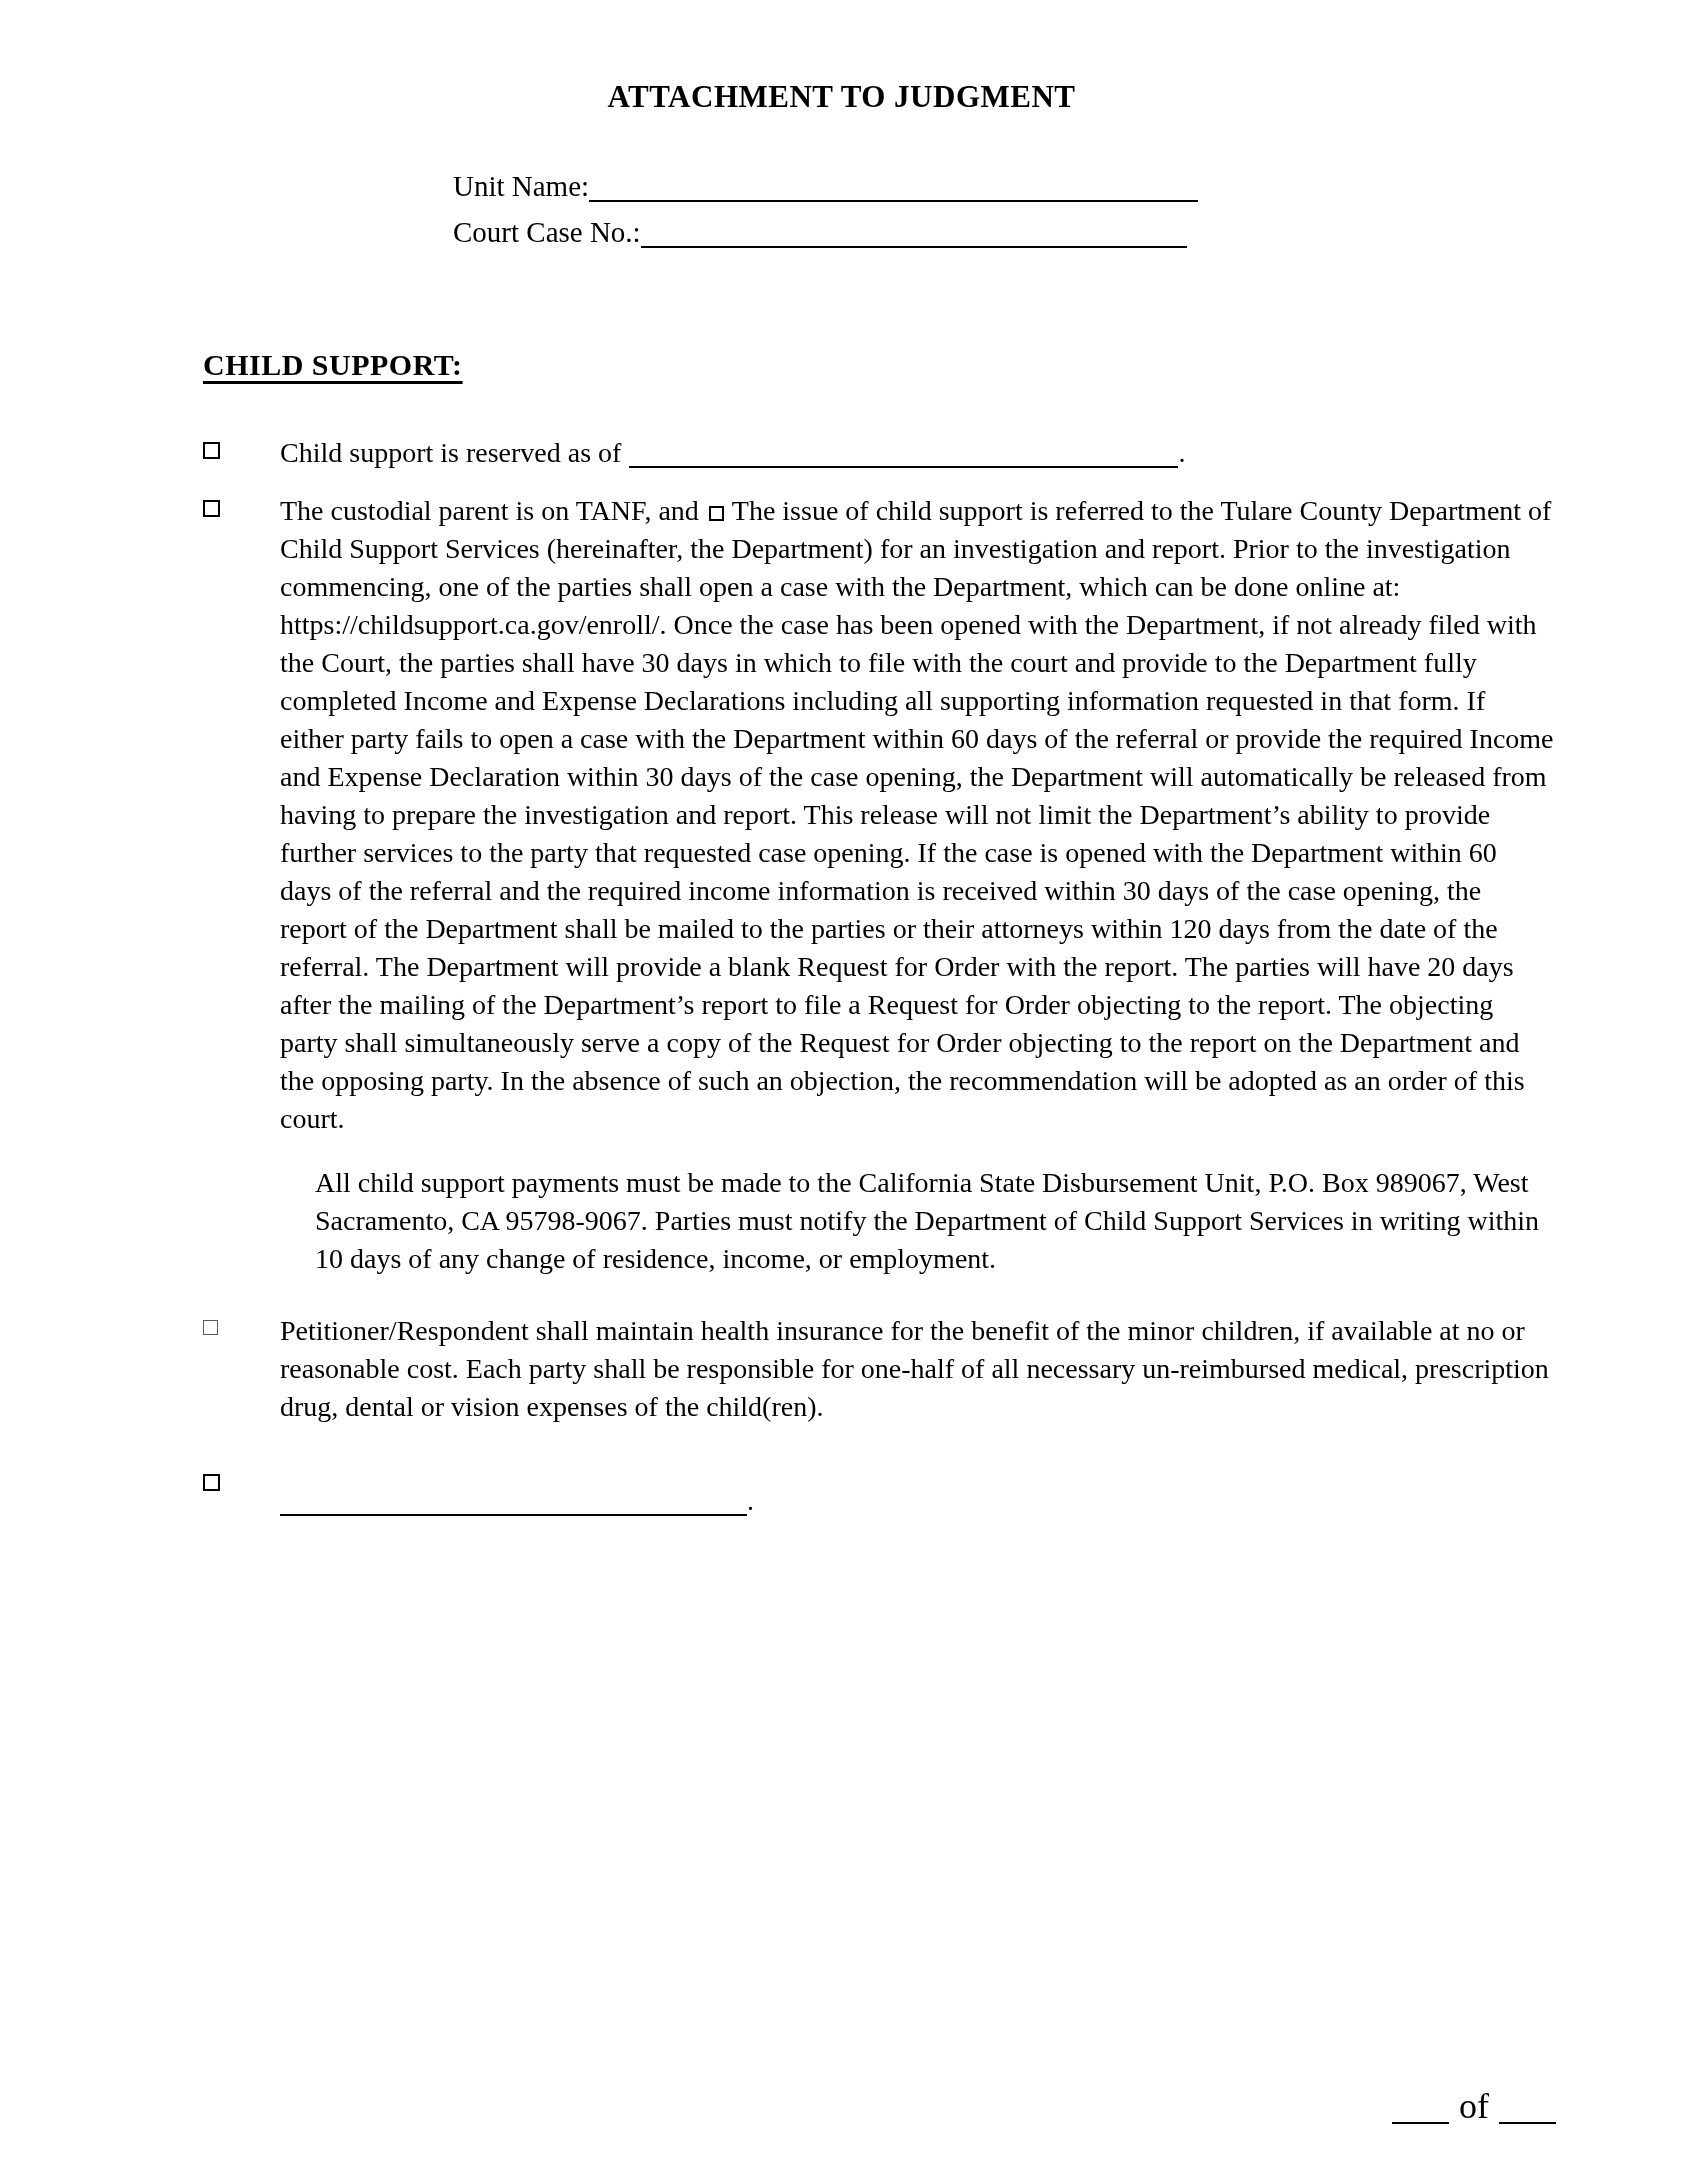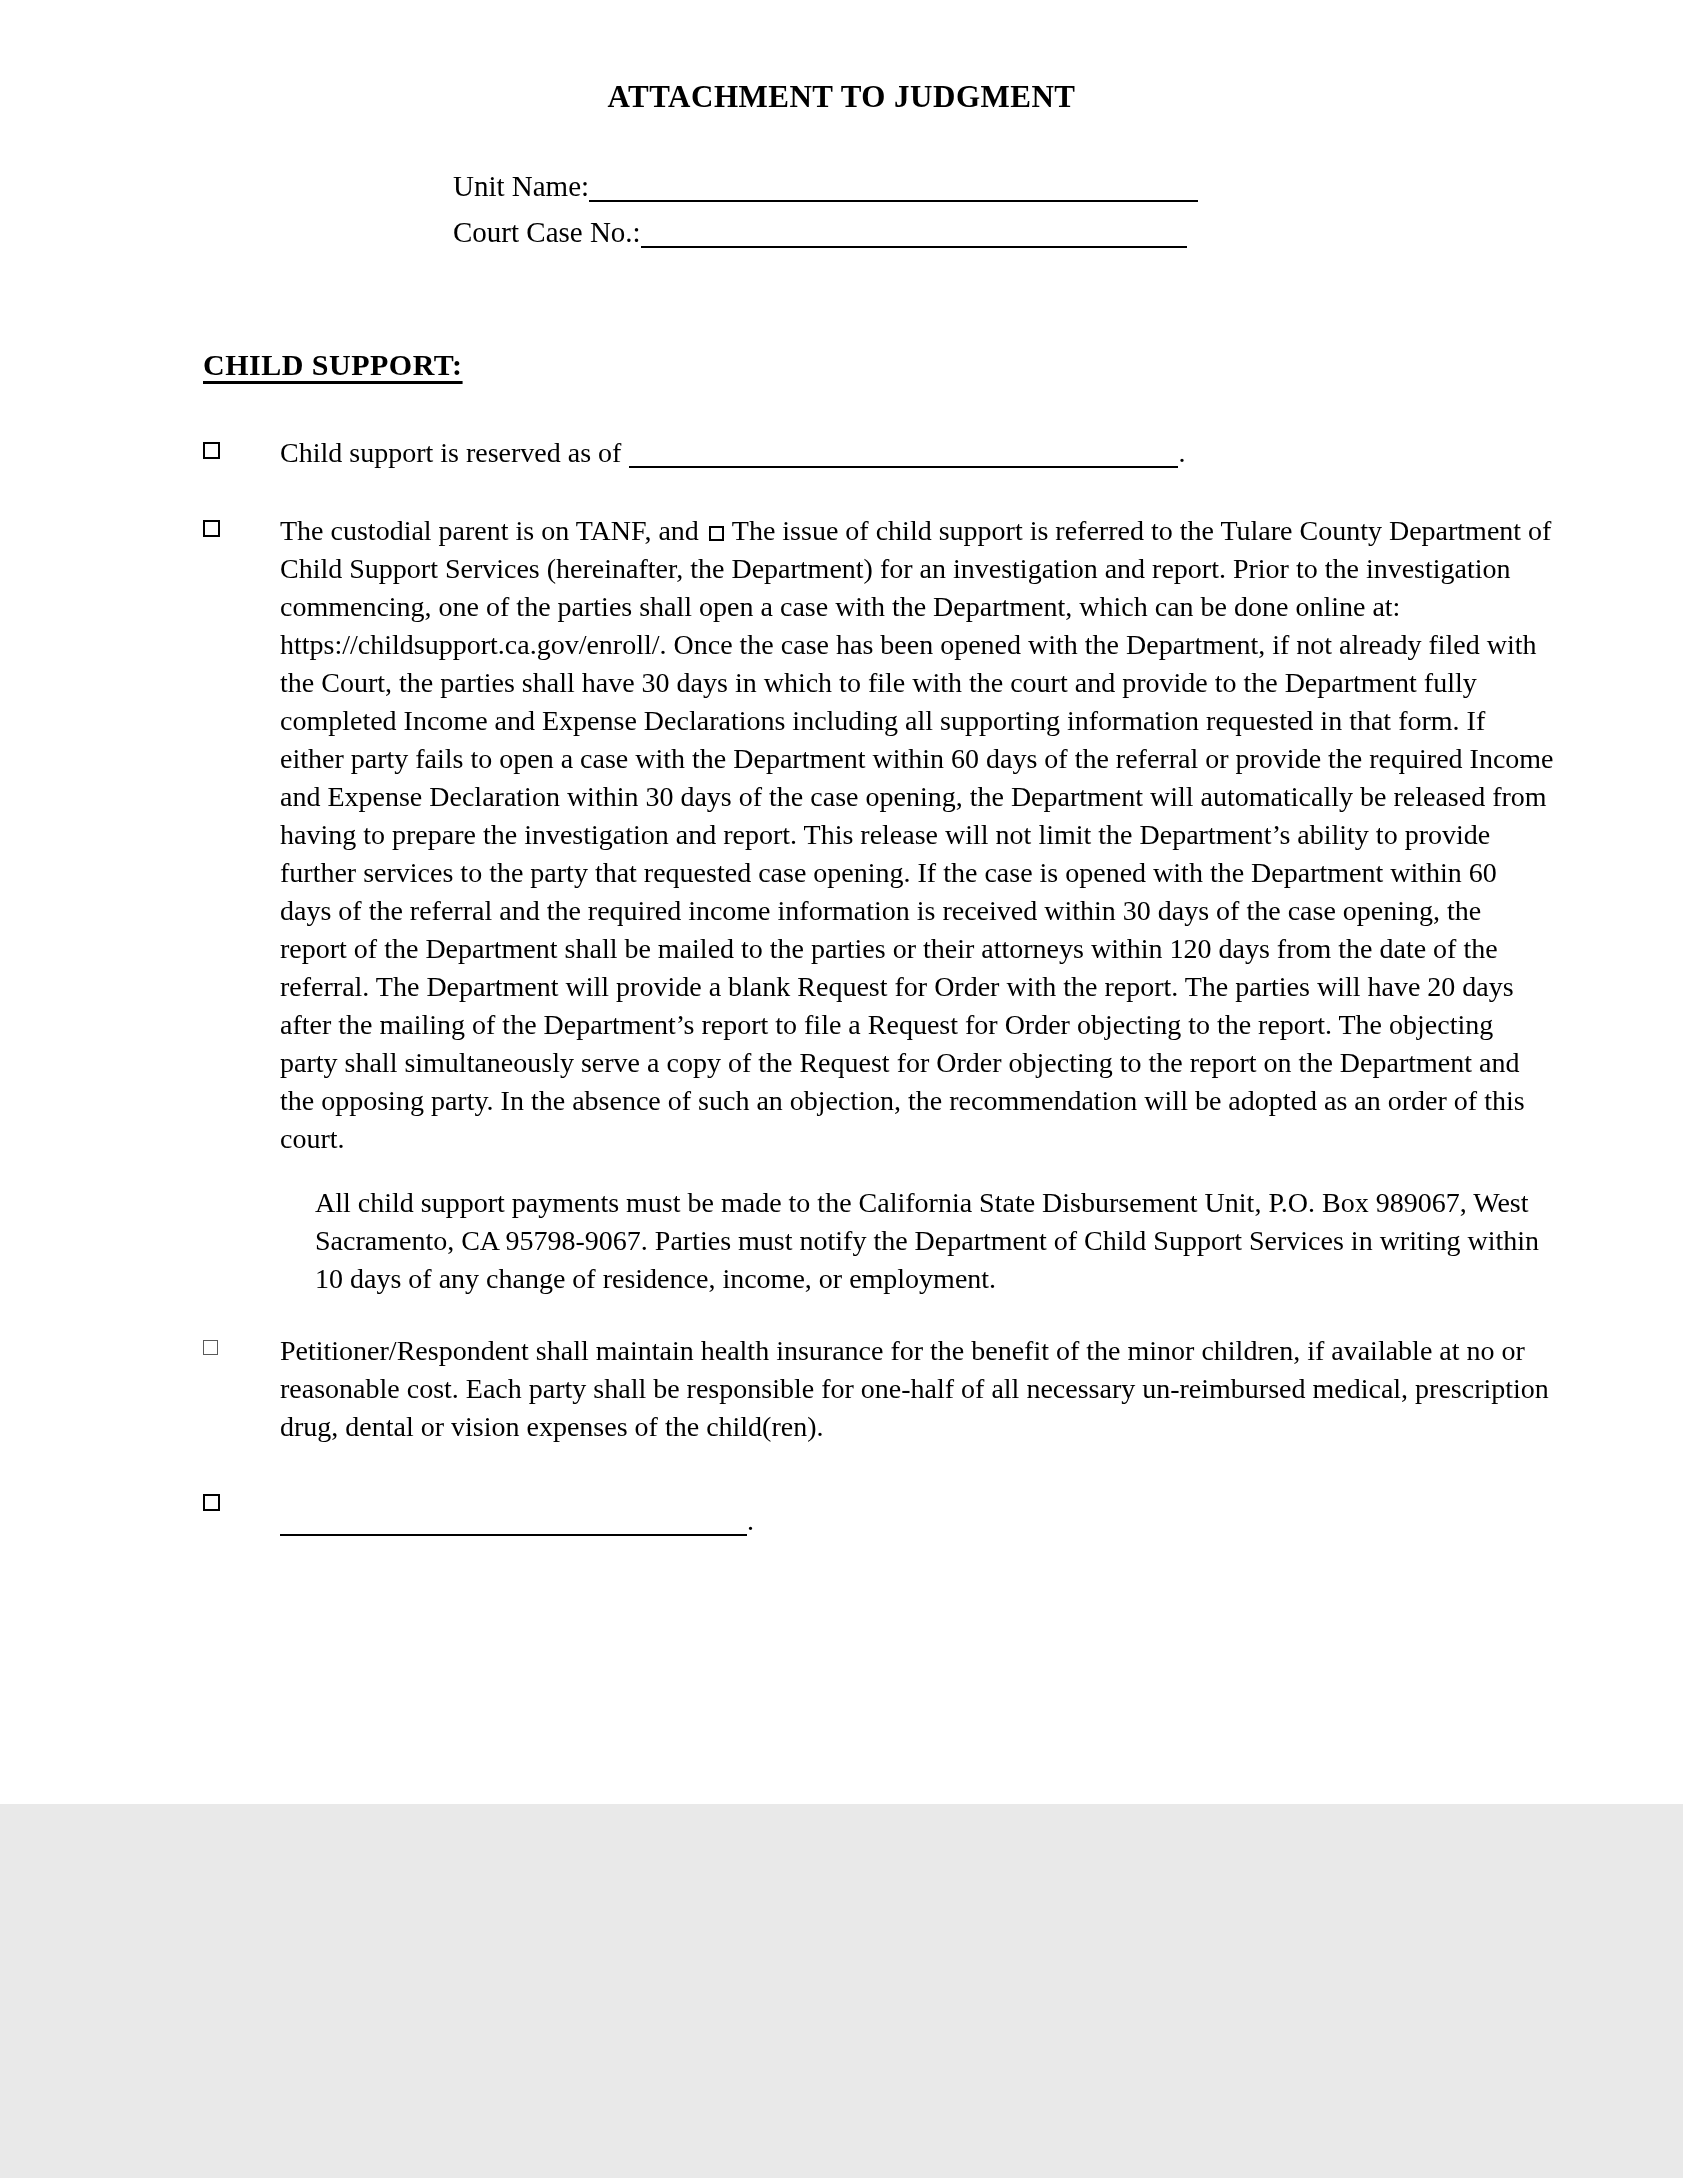--- a/index.html
+++ b/index.html
@@ -5,21 +5,21 @@
   * { margin: 0; padding: 0; box-sizing: border-box; }
   html, body { background: #e9e9e9; }
   body {
     width: 1683px; height: 2178px;
     font-family: "Liberation Serif", serif;
     color: #000;
     position: relative;
   }
   .page {
     position: absolute; inset: 0;
-    width: 1683px; height: 1804px;
+    width: 1683px; height: 2178px;
     background: #ffffff;
     overflow: hidden;
   }
 
   
   .doc-title {
     position: absolute;
     top: 79px; left: 0; width: 100%;
     text-align: center;
     font-size: 31px;
@@ -80,21 +80,21 @@
     margin: 0 8px 0 10px;
     vertical-align: -1px;
   }
   .text-col {
     flex: 1;
     font-size: 28px;
     line-height: 38px;
     text-align: left;
   }
   .mt-reserved   { margin-top: 0; }
-  .mt-tanf       { margin-top: 40px; }
+  .mt-tanf       { margin-top: 20px; }
   .mt-payments   { margin-top: 26px; gap: 35px; }
   .mt-health     { margin-top: 34px; }
   .mt-referred   { margin-top: 40px; }
 
   .blank-reserved { width: 549px; margin-left: 8px; }
   .blank-court-case-no { width: 467px; }
   .blank-line { margin-top: 16px; }
 
   
   .footer {

